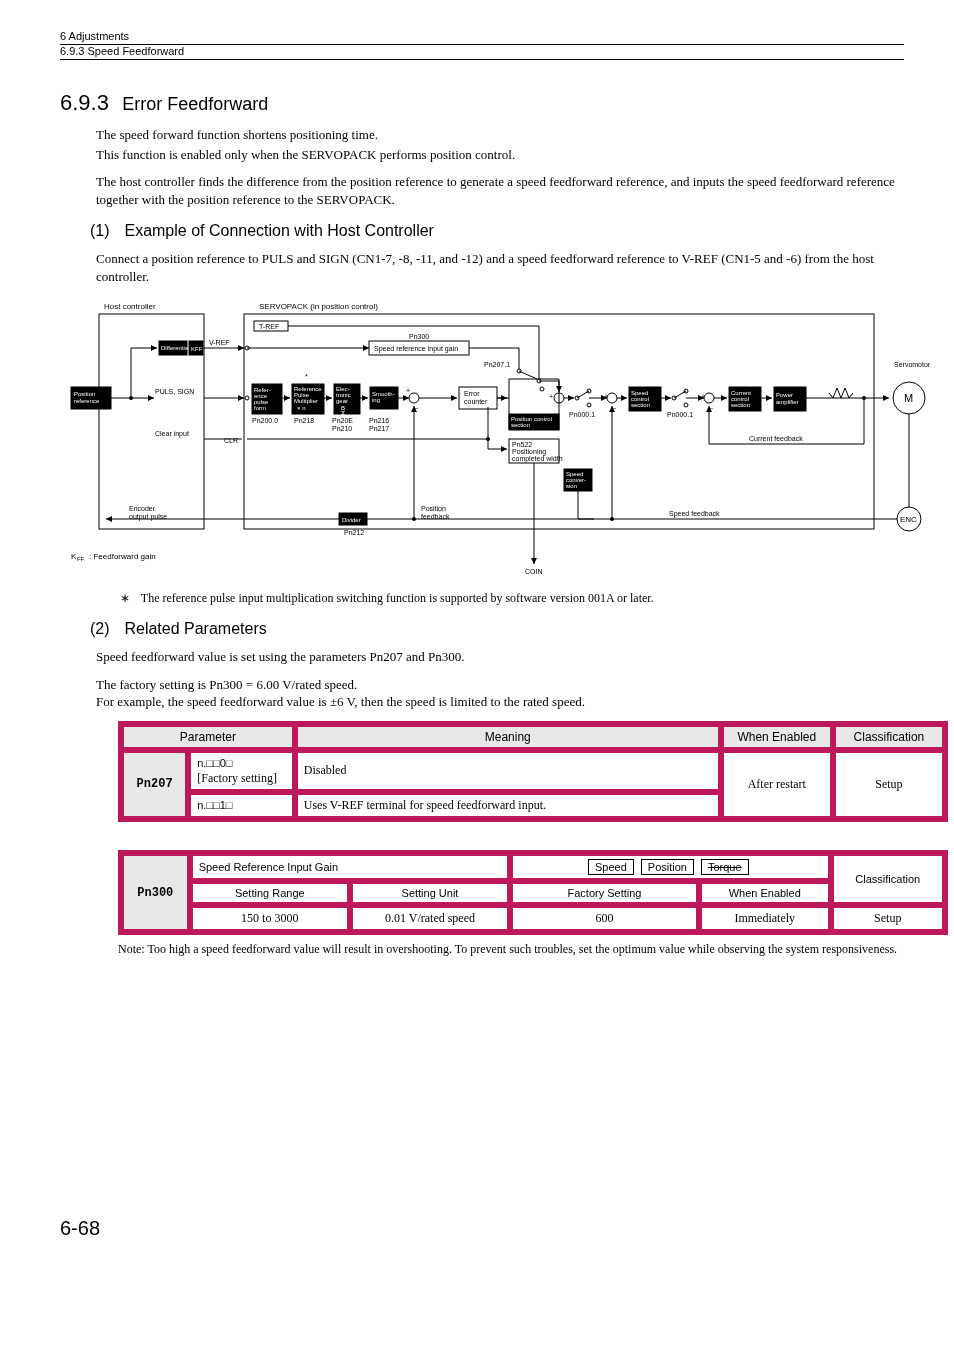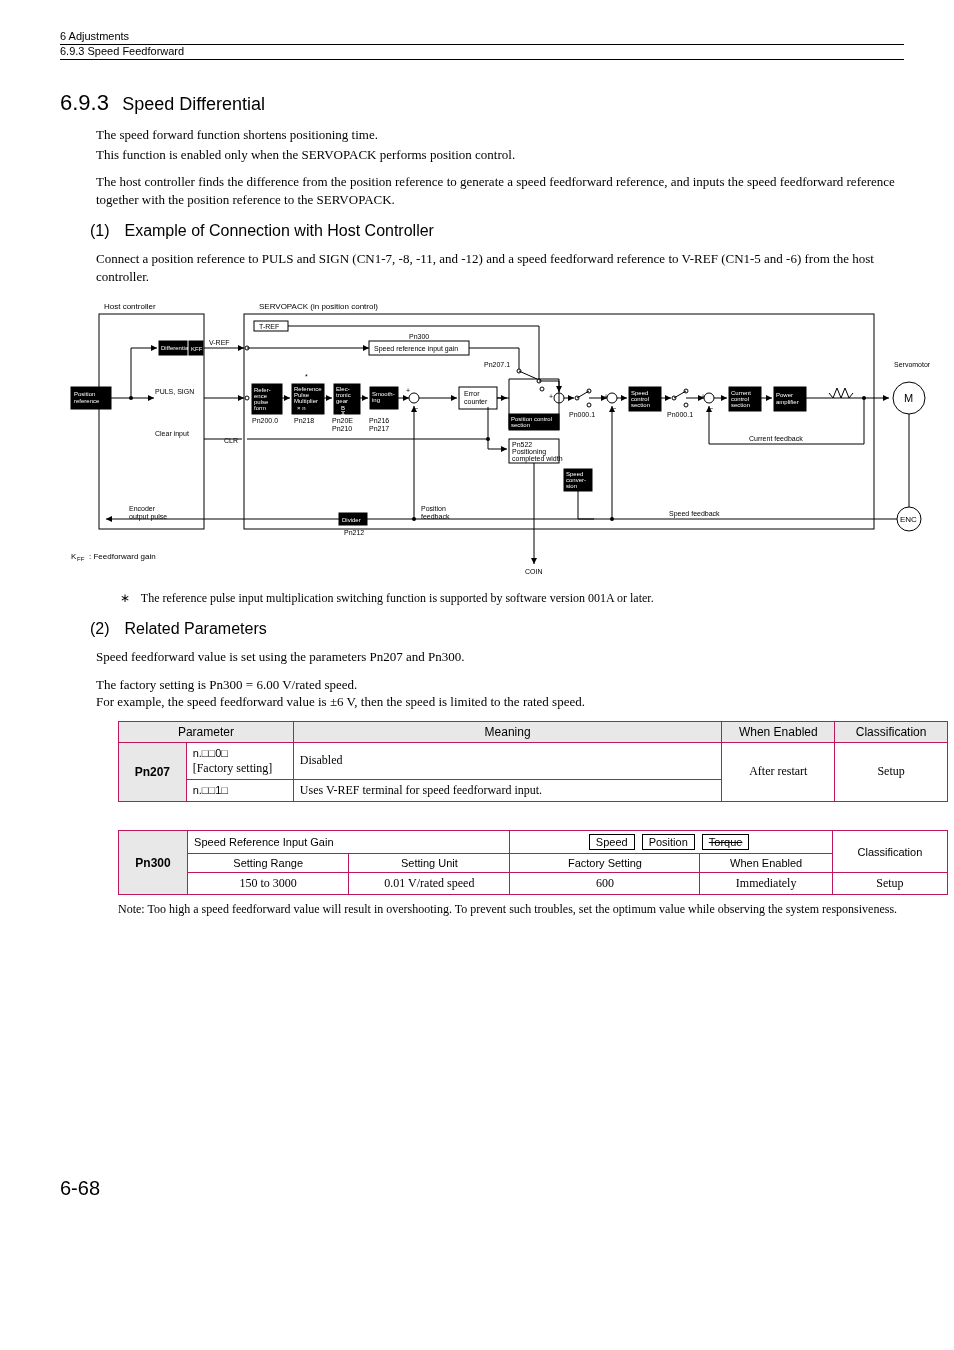--- a/index.html
+++ b/index.html
@@ -28,28 +28,28 @@
   .diagram-box svg { display:block; margin:0 auto; font-family: Arial, sans-serif; }
   .footnote { margin: 4px 0 10px 60px; font-size: 12px; }
   .footnote .ast { display:inline-block; width:18px; }
   table.param {
     width: 830px;
     border-collapse: collapse;
     margin: 6px 0 6px 58px;
     font-size: 12px;
   }
   table.param th, table.param td {
-    border: 1px solid #be185d;
+    border: 6px solid #be185d;
     padding: 3px 6px;
     text-align: left;
     vertical-align: middle;
   }
   table.param th { background: #e8e8e8; font-family: Arial, sans-serif; font-weight: normal; text-align:center; }
   table.param td.center { text-align:center; }
-  table.param td.key { font-family: Liberation Sans, sans-serif; font-weight:bold; background:#e8e8e8; text-align:center; }
+  table.param td.key { font-family: Liberation Mono, monospace; font-weight:bold; background:#e8e8e8; text-align:center; }
   .small-arial { font-family: Arial, sans-serif; font-size: 11px; }
   .note { margin: 6px 0 10px 58px; text-indent: -30px; padding-left: 30px; line-height:1.35; font-size:12px;}
   .page-num { font-family: Arial, sans-serif; font-size: 20px; margin-top: 260px; }
   .pill {
     display:inline-block; border:1px solid #000; padding:0 6px; font-size:11px;
     font-family: Arial, sans-serif; margin-right:4px; height:16px; line-height:15px;
     vertical-align:middle;
   }
   .struck { text-decoration: line-through; text-decoration-thickness: 1px; }
 </style>
@@ -60,21 +60,21 @@
 
 
 <div class="chapter-tag">6  Adjustments</div>
 <hr class="top-rule" style="margin-bottom:0;">
 <div class="breadcrumb">6.9.3  Speed Feedforward</div>
 <hr class="top-rule">
 
 
 <div>
   <span class="sec-num">6.9.3</span>
-  <span class="sec-title">Speed Differential</span>
+  <span class="sec-title">Error Feedforward</span>
 </div>
 
 <p class="body-text">The speed forward function shortens positioning time.</p>
 <p class="body-text" style="margin-top:-8px">This function is enabled only when the SERVOPACK performs position control.</p>
 <p class="body-text">The host controller finds the difference from the position reference to generate a speed feedforward reference, and inputs the speed feedforward reference together with the position reference to the SERVOPACK.</p>
 
 
 <div class="subsec">
   <span class="num">(1)</span>
   <span>Example of Connection with Host Controller</span>

